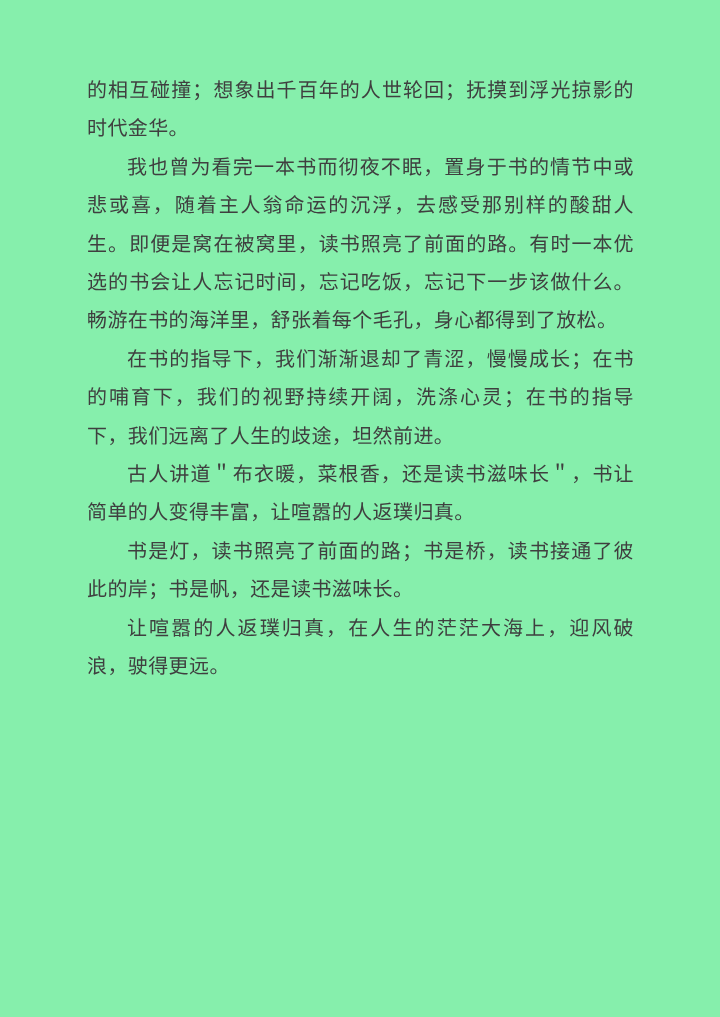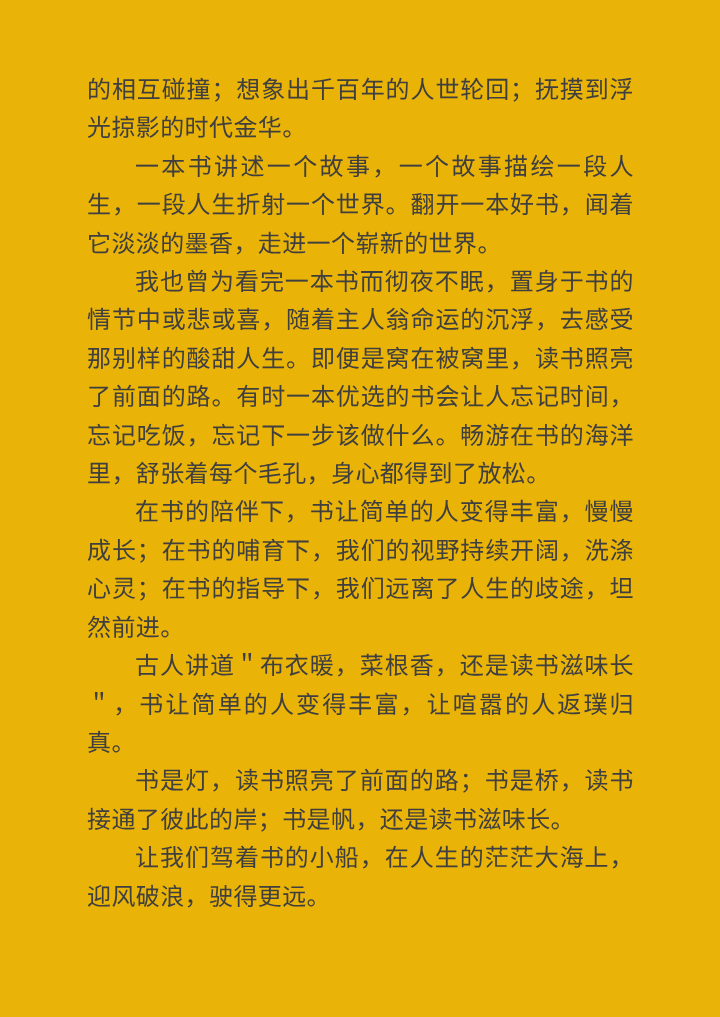--- a/index.html
+++ b/index.html
@@ -9,24 +9,24 @@
   }
   body {
     width: 720px;
     height: 1017px;
     overflow: hidden;
   }
   .doc-page {
     box-sizing: border-box;
     width: 720px;
     min-height: 1017px;
-    background: #eab308;
+    background: #86efac;
     padding: 71px 86px 40px 87px;
     font-family: "Liberation Serif", "DejaVu Serif", serif;
-    font-size: 24px;
+    font-size: 20px;
     line-height: 38.4px;
     color: #3f3f3f;
   }
   .para {
     margin: 0;
     padding: 0;
     text-align: justify;
     text-justify: inter-ideograph;
     text-indent: 2em;
     letter-spacing: 0.4px;
@@ -34,19 +34,18 @@
   }
   .para.no-indent {
     text-indent: 0;
   }
 </style>
 </head>
 <body>
 
 <div class="doc-page">
   <p class="para no-indent">的相互碰撞；想象出千百年的人世轮回；抚摸到浮光掠影的时代金华。</p>
-  <p class="para">一本书讲述一个故事，一个故事描绘一段人生，一段人生折射一个世界。翻开一本好书，闻着它淡淡的墨香，走进一个崭新的世界。</p>
   <p class="para">我也曾为看完一本书而彻夜不眠，置身于书的情节中或悲或喜，随着主人翁命运的沉浮，去感受那别样的酸甜人生。即便是窝在被窝里，读书照亮了前面的路。有时一本优选的书会让人忘记时间，忘记吃饭，忘记下一步该做什么。畅游在书的海洋里，舒张着每个毛孔，身心都得到了放松。</p>
-  <p class="para">在书的陪伴下，书让简单的人变得丰富，慢慢成长；在书的哺育下，我们的视野持续开阔，洗涤心灵；在书的指导下，我们远离了人生的歧途，坦然前进。</p>
+  <p class="para">在书的指导下，我们渐渐退却了青涩，慢慢成长；在书的哺育下，我们的视野持续开阔，洗涤心灵；在书的指导下，我们远离了人生的歧途，坦然前进。</p>
   <p class="para">古人讲道＂布衣暖，菜根香，还是读书滋味长＂，书让简单的人变得丰富，让喧嚣的人返璞归真。</p>
   <p class="para">书是灯，读书照亮了前面的路；书是桥，读书接通了彼此的岸；书是帆，还是读书滋味长。</p>
-  <p class="para">让我们驾着书的小船，在人生的茫茫大海上，迎风破浪，驶得更远。</p>
+  <p class="para">让喧嚣的人返璞归真，在人生的茫茫大海上，迎风破浪，驶得更远。</p>
 </div>
 
 </body></html>

